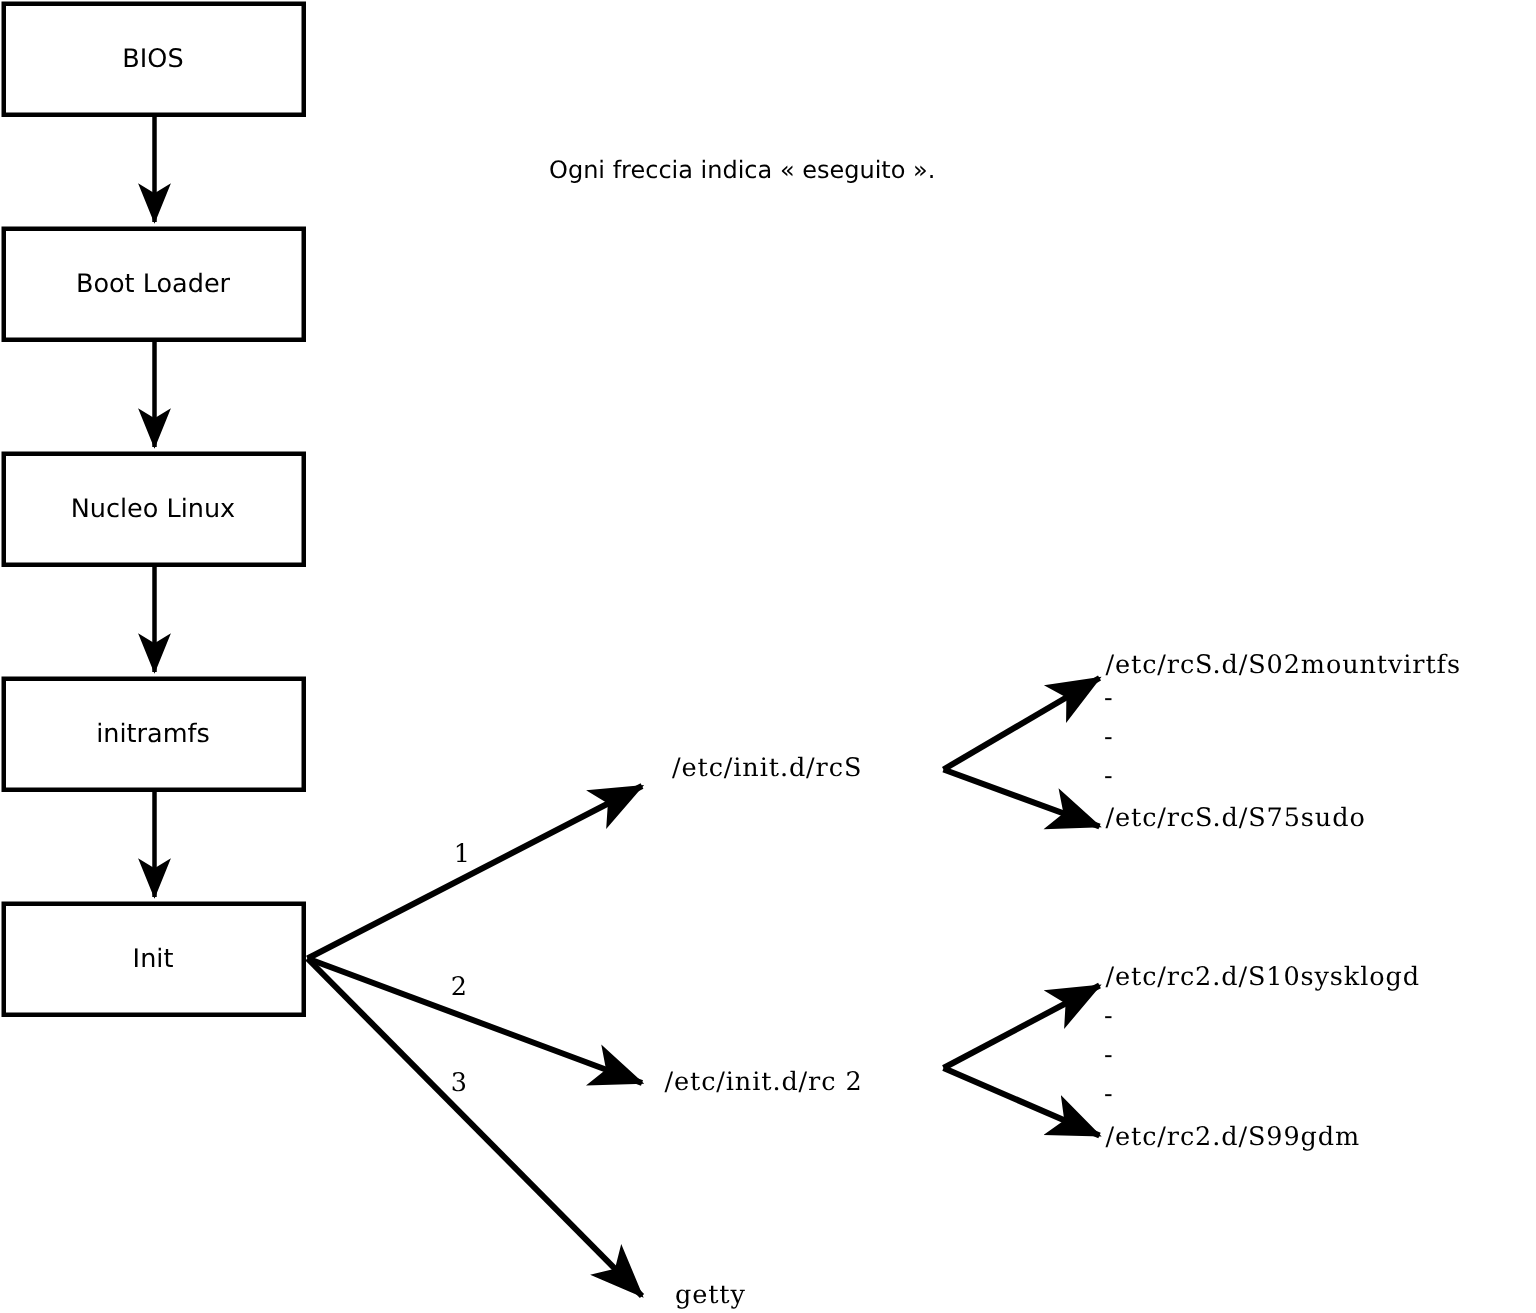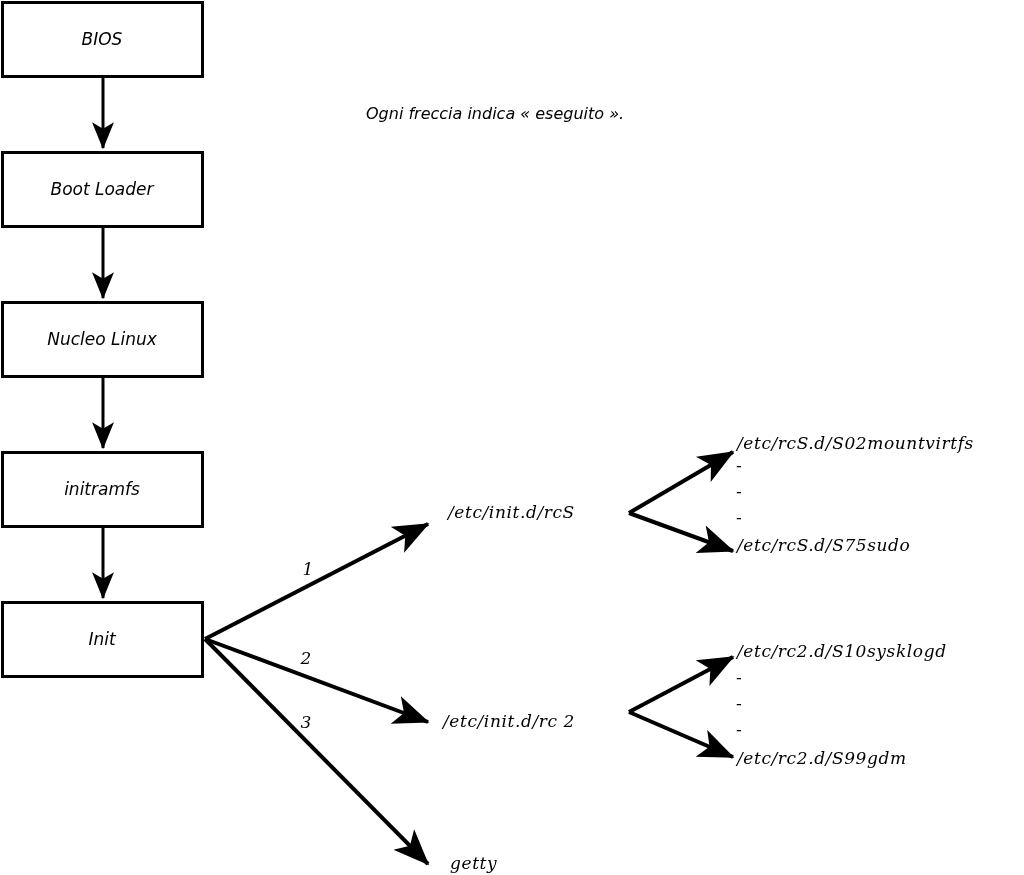--- a/index.html
+++ b/index.html
@@ -9,21 +9,20 @@
   }
   body {
     font-family: "DejaVu Sans", sans-serif;
   }
   #diagram-root {
     position: relative;
     width: 1024px;
     height: 875px;
     background: #ffffff;
     overflow: hidden;
-    font-style: italic;
   }
   #diagram-svg {
     position: absolute;
     left: 0;
     top: 0;
     width: 1024px;
     height: 875px;
     display: block;
   }
   .box-label {

